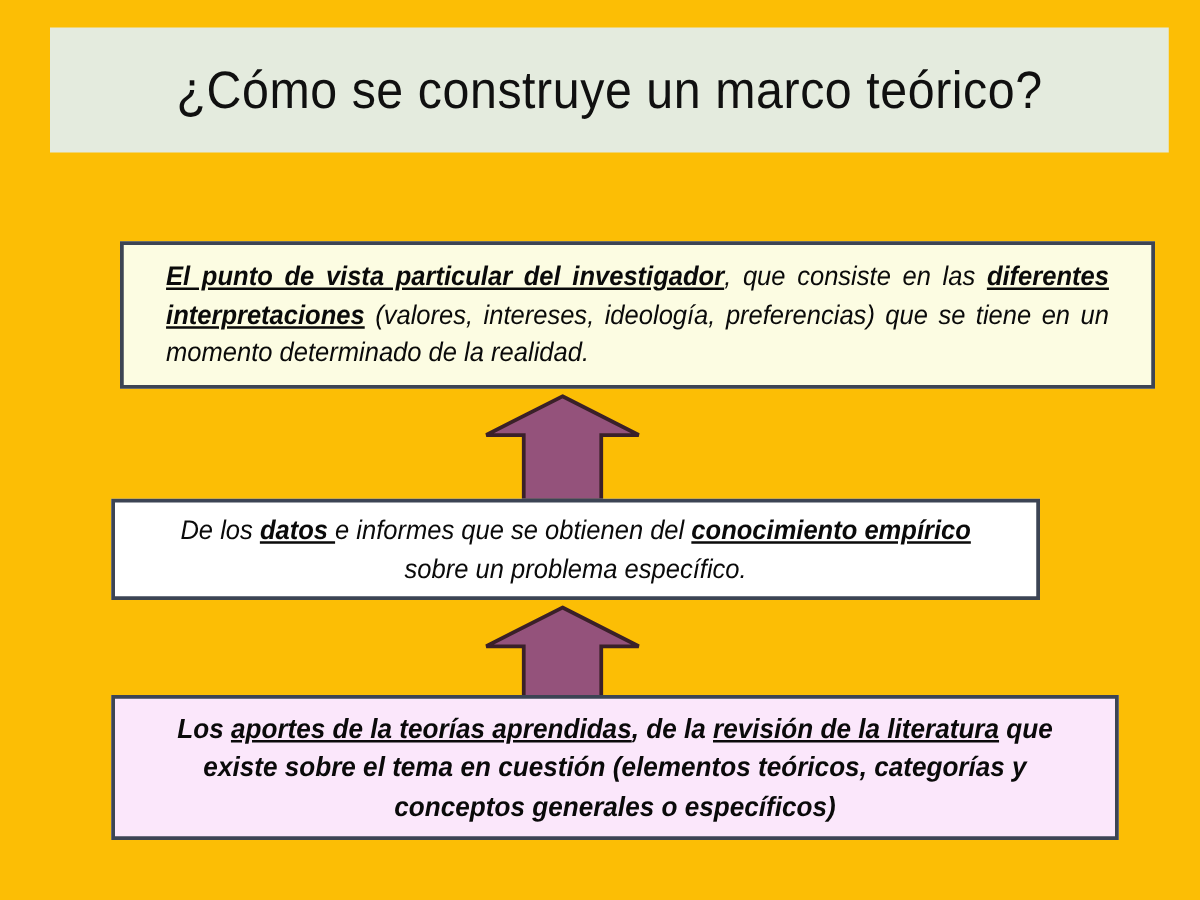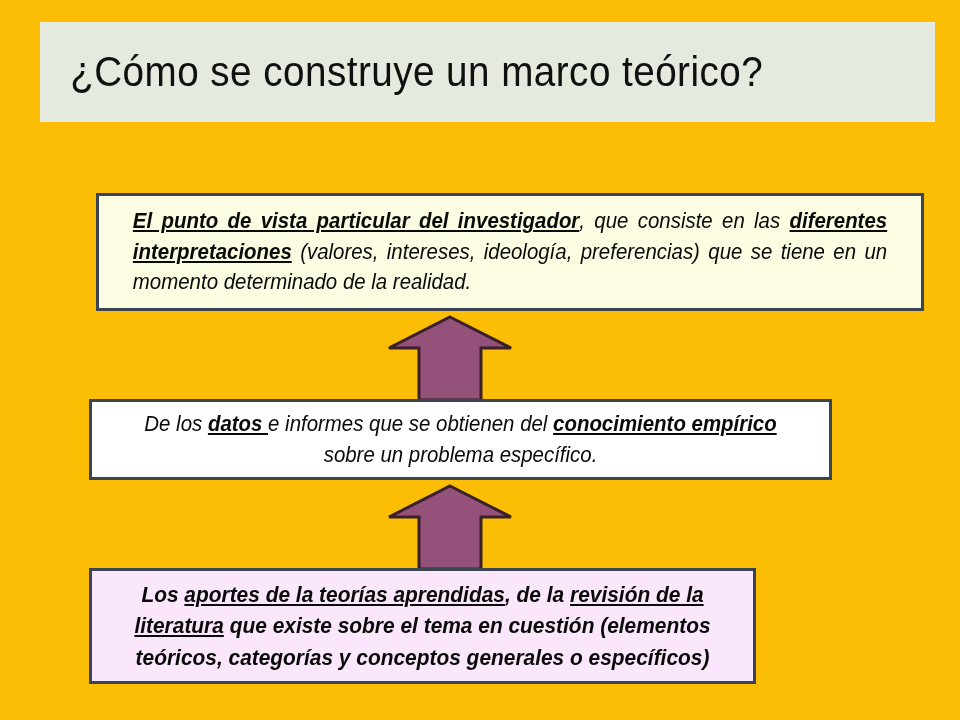--- a/index.html
+++ b/index.html
@@ -24,21 +24,21 @@
   
   #title-band {
     position: absolute;
     left: 40px;
     top: 22px;
     width: 895px;
     height: 100px;
     background: #E4EBDE;
     display: flex;
     align-items: center;
-    justify-content: flex-start;
+    justify-content: center;
     box-sizing: border-box;
   }
   #title-text {
     font-family: "Liberation Sans", sans-serif;
     font-size: 42px;
     font-weight: 400;
     color: #101010;
     letter-spacing: 0.5px;
     white-space: nowrap;
     transform: scaleX(0.92);
@@ -91,22 +91,22 @@
   }
   #box-empirical .box-text {
     font-size: 21.5px;
     text-align: center;
     width: 100%;
   }
 
   
   #box-theory {
     left: 45px;
-    top: 568px;
-    width: 667px;
+    top: 556px;
+    width: 806px;
     height: 116px;
     background: #FBE7FB;
     padding: 4px 14px;
   }
   #box-theory .box-text {
     font-size: 22px;
     font-weight: bold;
     text-align: center;
     width: 100%;
   }

